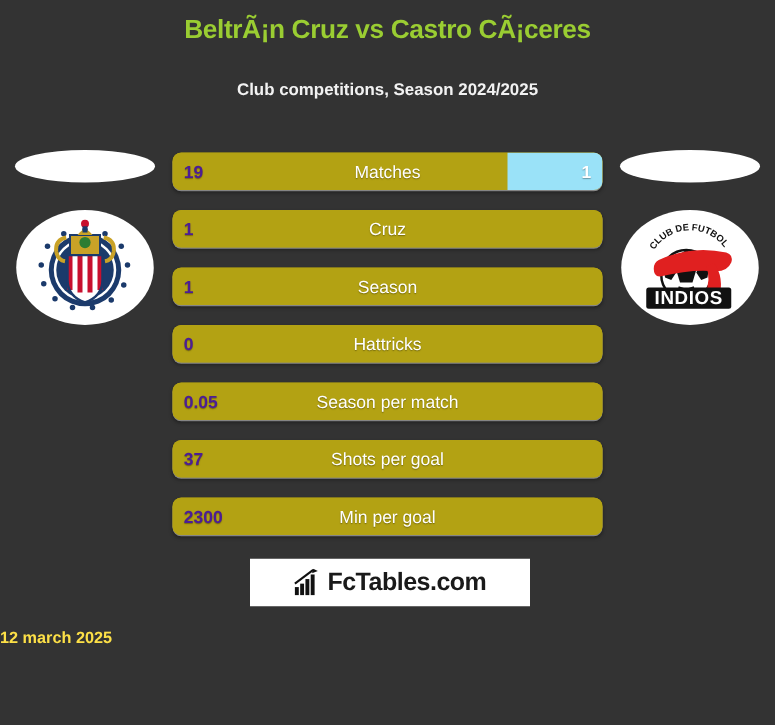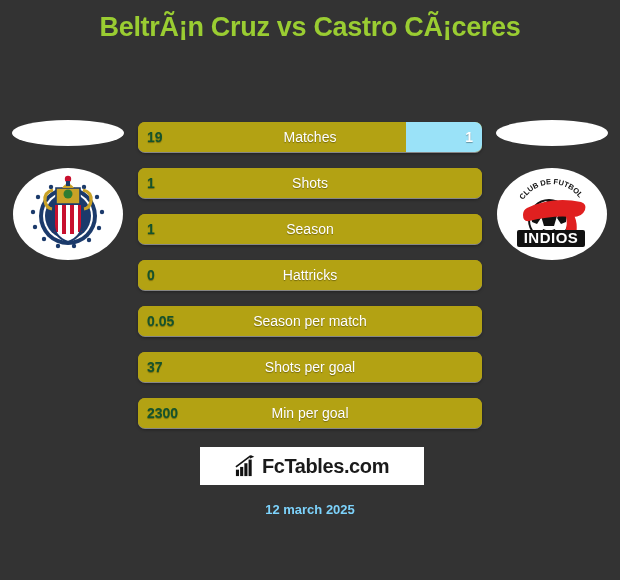--- a/index.html
+++ b/index.html
@@ -8,21 +8,21 @@
     background:#333333;
     font-family:"Liberation Sans", sans-serif;
     overflow:hidden;
   }
   .page { position:relative; width:620px; height:580px; background:#333333; }
 
   
   .title {
     position:absolute; left:0; top:12px; width:620px;
     text-align:center;
-    font-size:27px; font-weight:bold;
+    font-size:21px; font-weight:bold;
     color:#9acd32;
     letter-spacing:-0.3px;
     white-space:nowrap;
   }
   .subtitle {
     position:absolute; left:0; top:64px; width:620px;
     text-align:center;
     font-size:13.5px; font-weight:bold;
     color:#f2f2f2;
   }
@@ -62,21 +62,21 @@
   .stat-row .fill-left {
     position:absolute; left:0; top:0; bottom:0;
     background:#b3a213;
   }
   .stat-row .fill-right {
     position:absolute; right:0; top:0; bottom:0;
     background:#9ae2f8;
   }
   .stat-row .val-left {
     position:absolute; left:9px; top:0; height:30px; line-height:30px;
-    font-size:14px; font-weight:bold; color:#14532d;
+    font-size:14px; font-weight:bold; color:#4c1d95;
     text-shadow:0 1px 1px rgba(0,0,0,0.35);
     z-index:3;
   }
   .stat-row .val-right {
     position:absolute; right:9px; top:0; height:30px; line-height:30px;
     font-size:14px; font-weight:bold; color:#ffffff;
     text-shadow:0 1px 1px rgba(0,0,0,0.35);
     z-index:3;
   }
   .stat-row .stat-label {
@@ -95,30 +95,31 @@
     display:flex; align-items:center; justify-content:center;
     gap:5px;
   }
   .brand-icon { display:block; width:22px; height:22px; }
   .brand-text {
     font-size:20px; font-weight:bold; color:#1a1a1a;
     letter-spacing:-0.4px;
   }
   .date {
     position:absolute; left:0; top:502px; width:620px;
-    text-align:center;
-    font-size:13px; font-weight:bold; color:#7dd3fc;
+    text-align:left;
+    font-size:13px; font-weight:bold; color:#fde047;
   }
 </style>
 </head>
 <body>
 
 <div class="page">
 
   <div class="title">BeltrÃ¡n Cruz vs Castro CÃ¡ceres</div>
+  <div class="subtitle">Club competitions, Season 2024/2025</div>
 
   <div class="logo-wrap logo-left">
     <div class="logo-shine"></div>
     <div class="logo-disc">
       <svg width="110" height="92" viewBox="0 0 110 92" xmlns="http://www.w3.org/2000/svg">
 
         <circle cx="55" cy="48" r="29" fill="#1b3a6b"></circle>
         <circle cx="55" cy="48" r="25" fill="#ffffff"></circle>
         <circle cx="55" cy="48" r="23" fill="#1b3a6b"></circle>
 
@@ -196,21 +197,21 @@
       <div class="fill-left" style="width:78%"></div>
       <div class="fill-right" style="width:22%"></div>
       <span class="val-left">19</span>
       <span class="stat-label">Matches</span>
       <span class="val-right">1</span>
     </div>
 
     <div class="stat-row">
       <div class="fill-left" style="width:100%"></div>
       <span class="val-left">1</span>
-      <span class="stat-label">Shots</span>
+      <span class="stat-label">Cruz</span>
     </div>
 
     <div class="stat-row">
       <div class="fill-left" style="width:100%"></div>
       <span class="val-left">1</span>
       <span class="stat-label">Season</span>
     </div>
 
     <div class="stat-row">
       <div class="fill-left" style="width:100%"></div>

